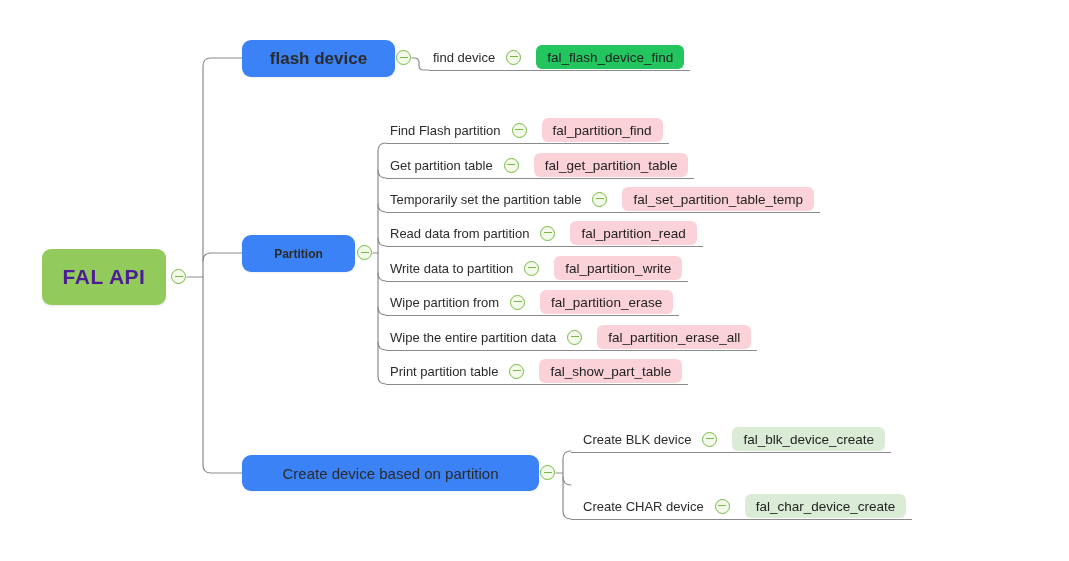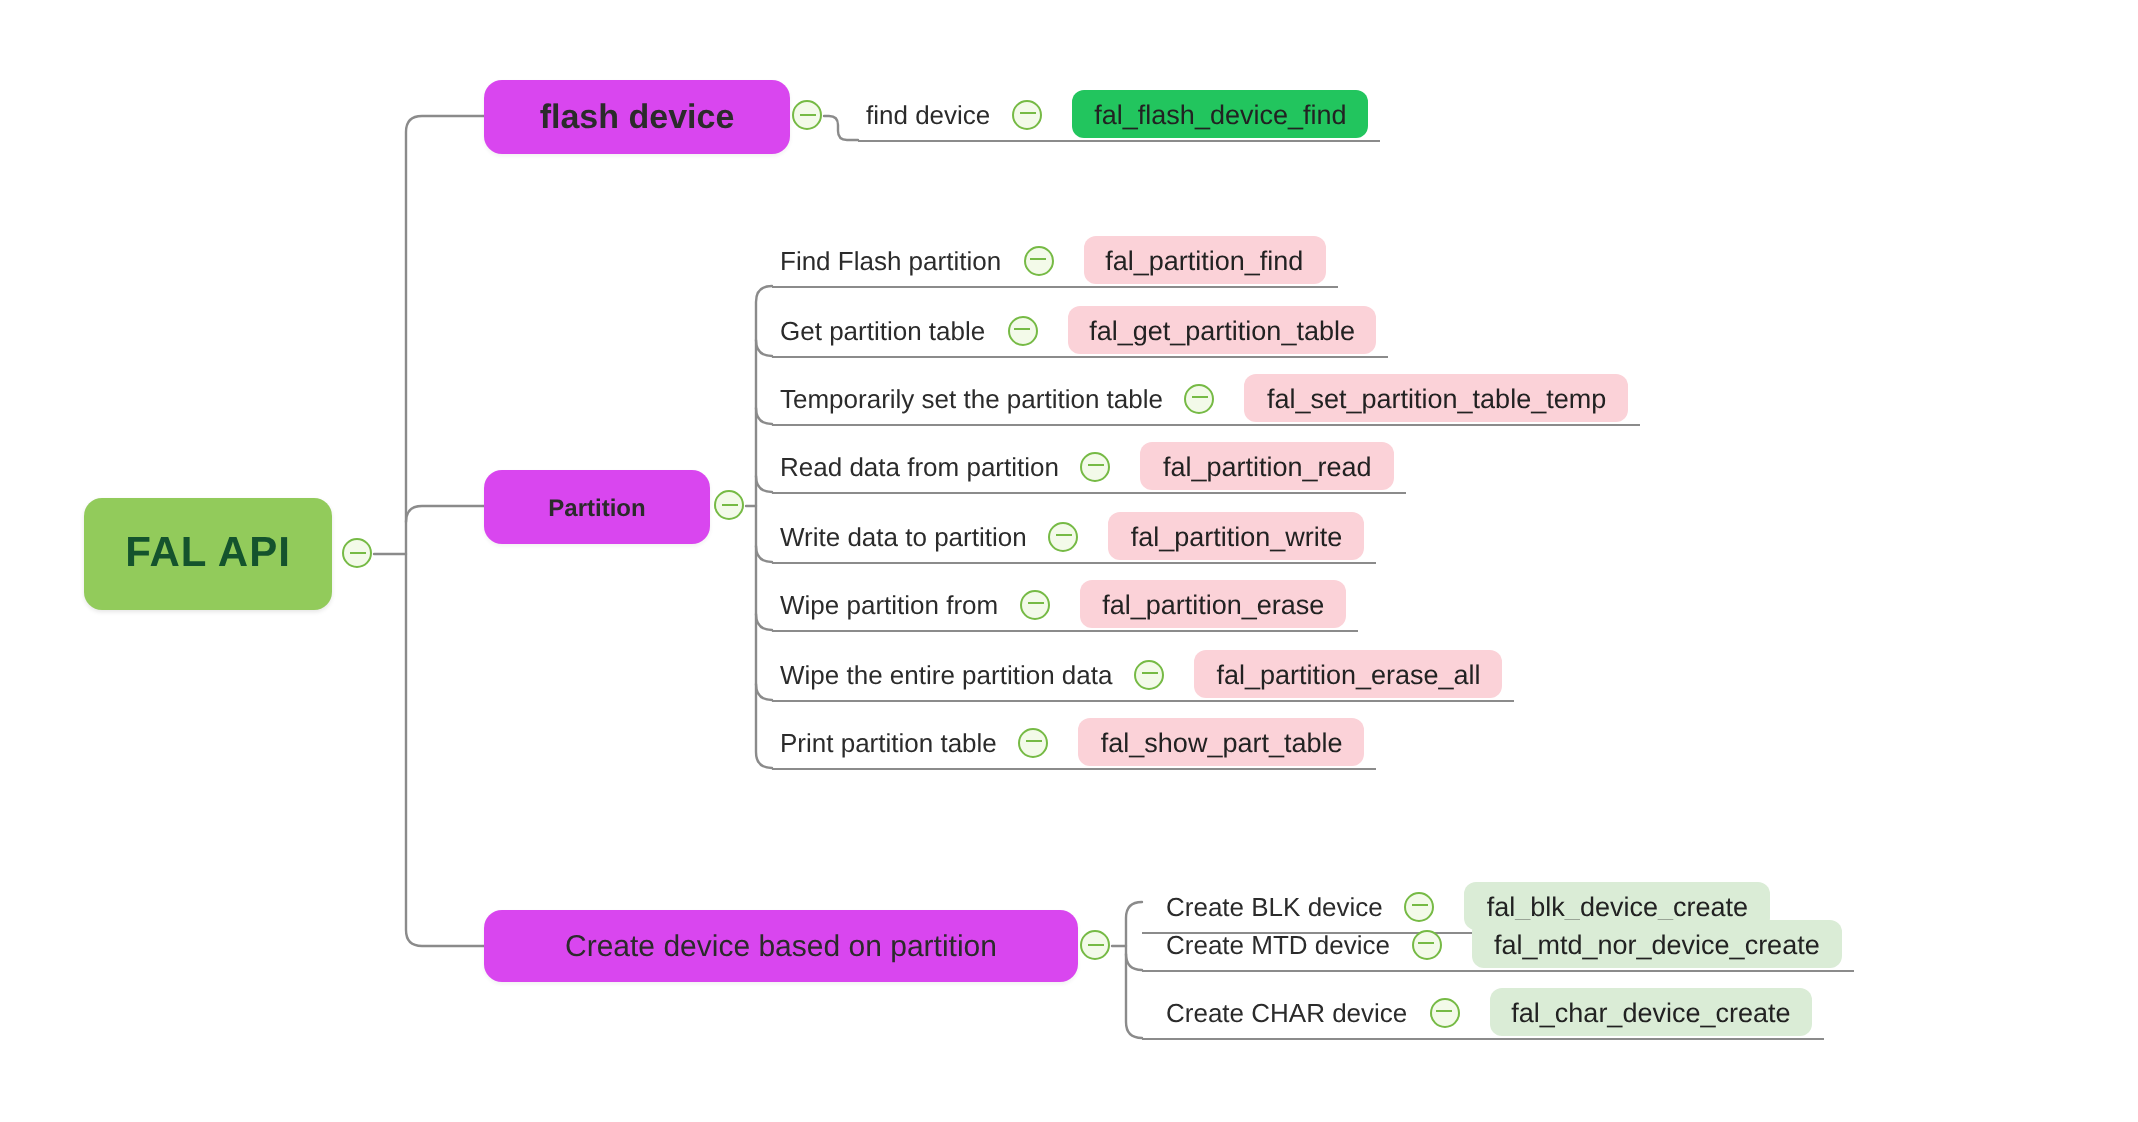--- a/index.html
+++ b/index.html
@@ -4,27 +4,27 @@
 <style>
   html,body{margin:0;padding:0;background:#ffffff;}
   #canvas{
     position:relative;width:1069px;height:561px;background:#ffffff;overflow:hidden;
     font-family:"Liberation Sans","DejaVu Sans",sans-serif;color:#2b2b2b;
   }
   svg.connectors{position:absolute;left:0;top:0;pointer-events:none;}
 
   .root-node{
     position:absolute;left:42px;top:249px;width:124px;height:56px;
-    background:#92cb5b;border-radius:9px;color:#14532d;
+    background:#92cb5b;border-radius:9px;color:#4c1d95;
     font-size:21px;font-weight:600;letter-spacing:.5px;
     display:flex;align-items:center;justify-content:center;
     box-shadow:0 1px 2px rgba(0,0,0,.10);
   }
   .topic{
-    position:absolute;background:#d946ef;border-radius:9px;
+    position:absolute;background:#3b82f6;border-radius:9px;
     display:flex;align-items:center;justify-content:center;
     white-space:nowrap;box-shadow:0 1px 2px rgba(0,0,0,.06);
   }
   .topic.flash{left:242px;top:40px;width:153px;height:37px;font-size:17px;font-weight:700;}
   .topic.partition{left:242px;top:235px;width:113px;height:37px;font-size:12px;font-weight:600;}
   .topic.create{left:242px;top:455px;width:297px;height:36px;font-size:15px;font-weight:500;}
 
   .collapse{
     width:15px;height:15px;border-radius:50%;
     border:1.5px solid #76ba45;background:#f3fae9;
@@ -143,29 +143,24 @@
     <span class="lbl">Print partition table</span>
     <span class="collapse"></span>
     <span class="apibox pink">fal_show_part_table</span>
   </div>
 
   <div class="topic create">
     <span>Create device based on partition</span>
   </div>
   <span class="collapse abs" style="left:540px;top:465px;"></span>
 
-  <div class="row" style="left:571px;top:440px;padding-left:12px;">
+  <div class="row" style="left:571px;top:426px;padding-left:12px;">
     <span class="lbl">Create BLK device</span>
     <span class="collapse"></span>
     <span class="apibox green">fal_blk_device_create</span>
-  </div>
-  <div class="row" style="left:571px;top:459px;padding-left:12px;">
-    <span class="lbl">Create MTD device</span>
-    <span class="collapse"></span>
-    <span class="apibox green">fal_mtd_nor_device_create</span>
   </div>
   <div class="row" style="left:571px;top:493px;padding-left:12px;">
     <span class="lbl">Create CHAR device</span>
     <span class="collapse"></span>
     <span class="apibox green">fal_char_device_create</span>
   </div>
 
 </div>
 
 </body></html>

